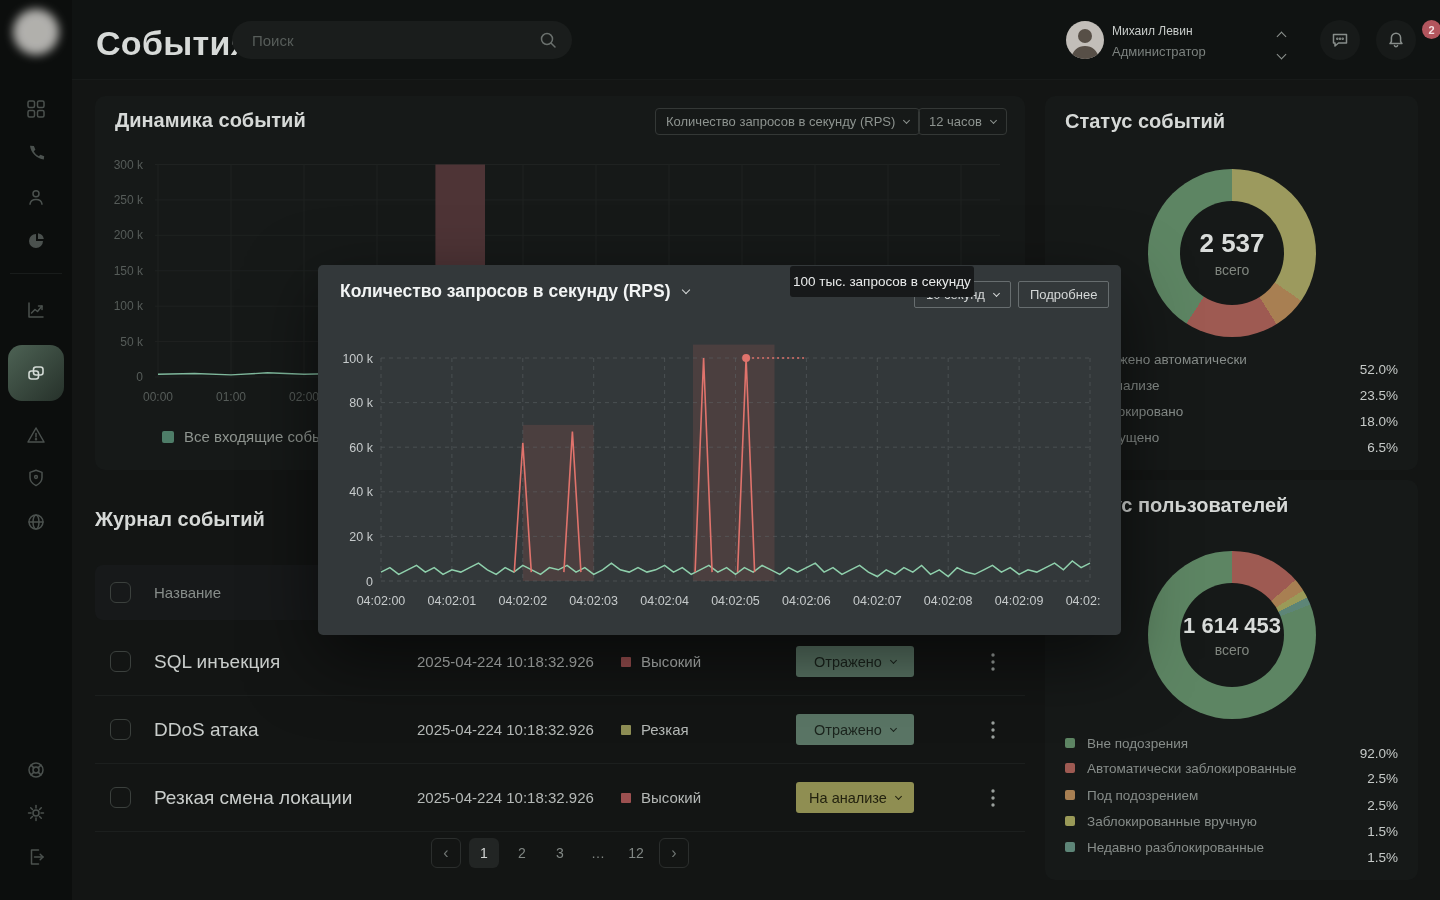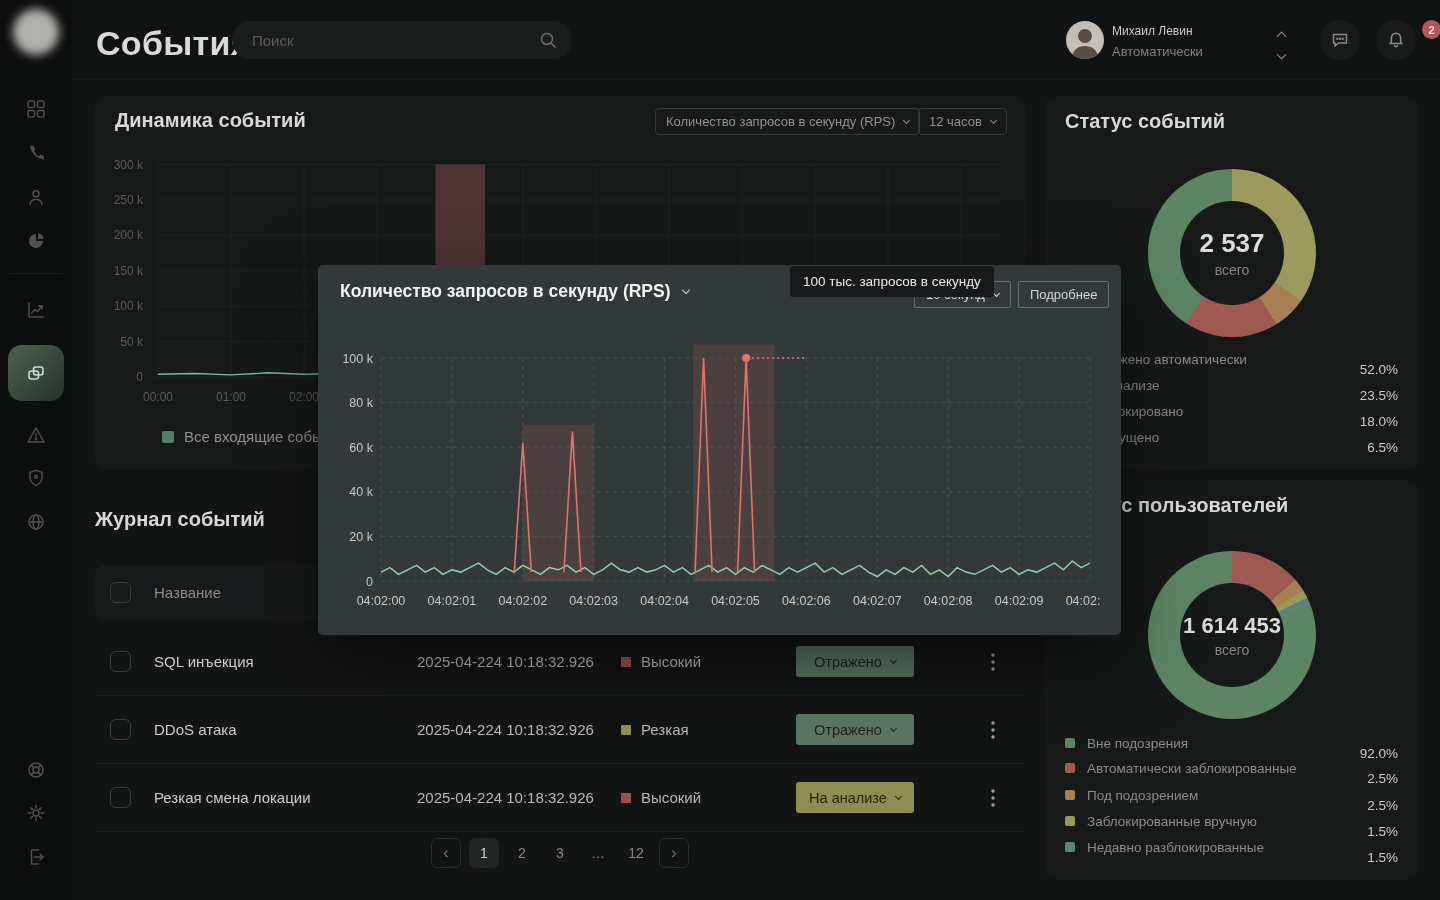--- a/index.html
+++ b/index.html
@@ -72,21 +72,21 @@
   .lg-row .pc { font-size:13.5px; color:#c6cac8;margin-top:20px; }
 
   
   .journal-title { left:95px; top:508px; font-size:20px; font-weight:bold; color:#d6d9d7; }
   .thead { left:95px; top:565px; width:930px; height:55px; background:#17191a; border-radius:8px;
     display:flex; align-items:center; }
   .checkbox { width:21px; height:21px; border:1.5px solid #3b403d; border-radius:6px; }
   .th-label { font-size:15px; color:#878d8a; }
   .trow { left:95px; width:930px; height:68px; position:absolute; display:flex; align-items:center;
     border-bottom:1px solid #1c1f1e; }
-  .cell-name { position:absolute; left:59px; font-size:15px; color:#c9cdcb; }
+  .cell-name { position:absolute; left:59px; font-size:19px; color:#c9cdcb; }
   .cell-date { position:absolute; left:284px; font-size:15px; color:#b5b9b7;margin-left:38px; }
   .sev { position:absolute; left:526px; display:flex; align-items:center; gap:10px; }
   .sev .sq { width:10px; height:10px; border-radius:1px; }
   .sev .tx { font-size:15px; color:#b5b9b7; }
   .status-btn { position:absolute; left:701px; width:118px; height:31px; border-radius:3px; border:0;
     font-size:14.5px; display:flex; align-items:center; justify-content:center; gap:9px;
     font-family:"Liberation Sans",sans-serif; cursor:pointer; }
   .status-btn.green { background:#5a7565; color:#1b241d; }
   .status-btn.olive { background:#8f8e52; color:#23220f; }
   .status-btn .chev { width:5px; height:5px; margin-top:-3px; }
@@ -102,21 +102,21 @@
   
   #modal { left:318px; top:265px; width:803px; height:370px; background:#33383a; border-radius:5px;
     z-index:50; box-shadow:0 24px 70px rgba(0,0,0,.55); }
   .modal-title { left:22px; top:16px; font-size:17.5px; font-weight:bold; color:#f2f4f4;
     display:flex; align-items:center; gap:12px; }
   .modal-title .chev { width:6px; height:6px; margin-top:-4px; color:#d4d7d7; }
   .mctl { height:27px; border:1px solid #676d6f; border-radius:2px; color:#d4d7d7; font-size:13px;
     display:flex; align-items:center; gap:9px; padding:0 11px; background:transparent;
     font-family:"Liberation Sans",sans-serif; }
   #modal-chart { left:20px; top:75px; width:763px; height:280px; }
-  .tooltip { left:472px; top:1px; background:#17191a; border-radius:3px; padding:8px 13px;
+  .tooltip { left:472px; top:1px; background:#17191a; border-radius:3px; padding:8px 3px;
     font-size:13.5px; color:#e8eaea; white-space:nowrap; z-index:3; }
 </style>
 </head>
 <body>
 
 <div id="app">
 
   <div id="sidebar" class="abs">
     <div class="logo-blob abs"></div>
     <div class="snav abs" style="top:89px">
@@ -219,21 +219,21 @@
           <line x1="13.2" y1="13.2" x2="17" y2="17"></line>
       </svg>
     </div>
     <div class="avatar abs">
       <svg width="38" height="38" viewBox="0 0 38 38">
           <circle cx="19" cy="15" r="7" fill="#574f47"></circle>
           <path d="M5 38c1.5-9 7-13 14-13s12.5 4 14 13z" fill="#574f47"></path>
         </svg>
     </div>
     <div class="user-name abs">Михаил Левин</div>
-    <div class="user-role abs">Автоматически</div>
+    <div class="user-role abs">Администратор</div>
     <div class="updown abs">
       <span class="chev up"></span><br>
       <span class="chev"></span>
     </div>
     <div class="icon-circle abs" style="left:1248px;top:20px">
       <svg width="20" height="20">
         <path d="M3.5 4.5h13v8.5H8.5l-3.5 3v-3h-1.5z"></path>
           <circle cx="7.3" cy="8.8" r="0.5"></circle>
           <circle cx="10" cy="8.8" r="0.5"></circle>
           <circle cx="12.7" cy="8.8" r="0.5"></circle>

